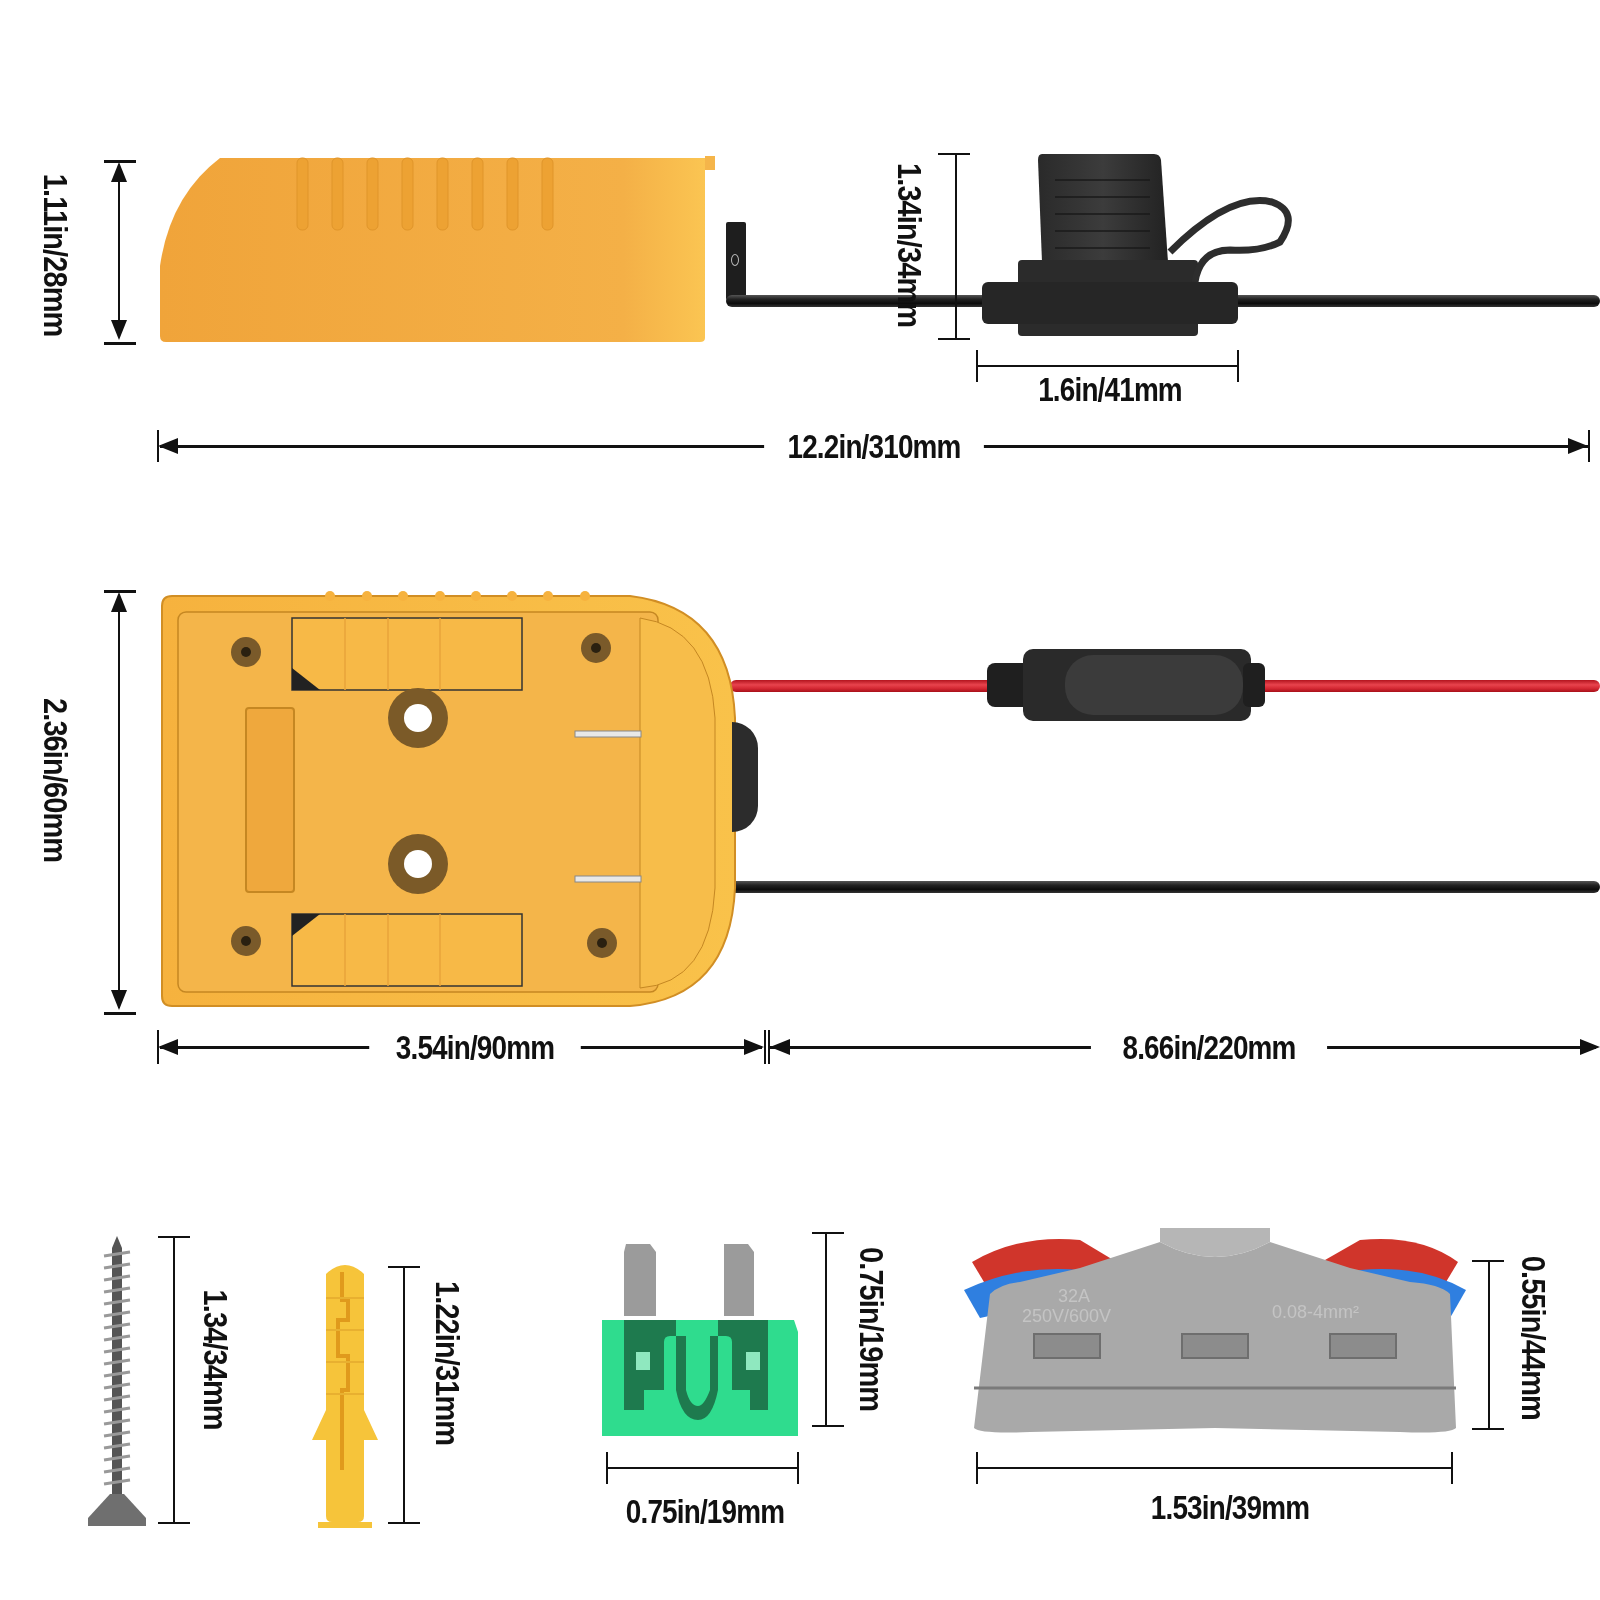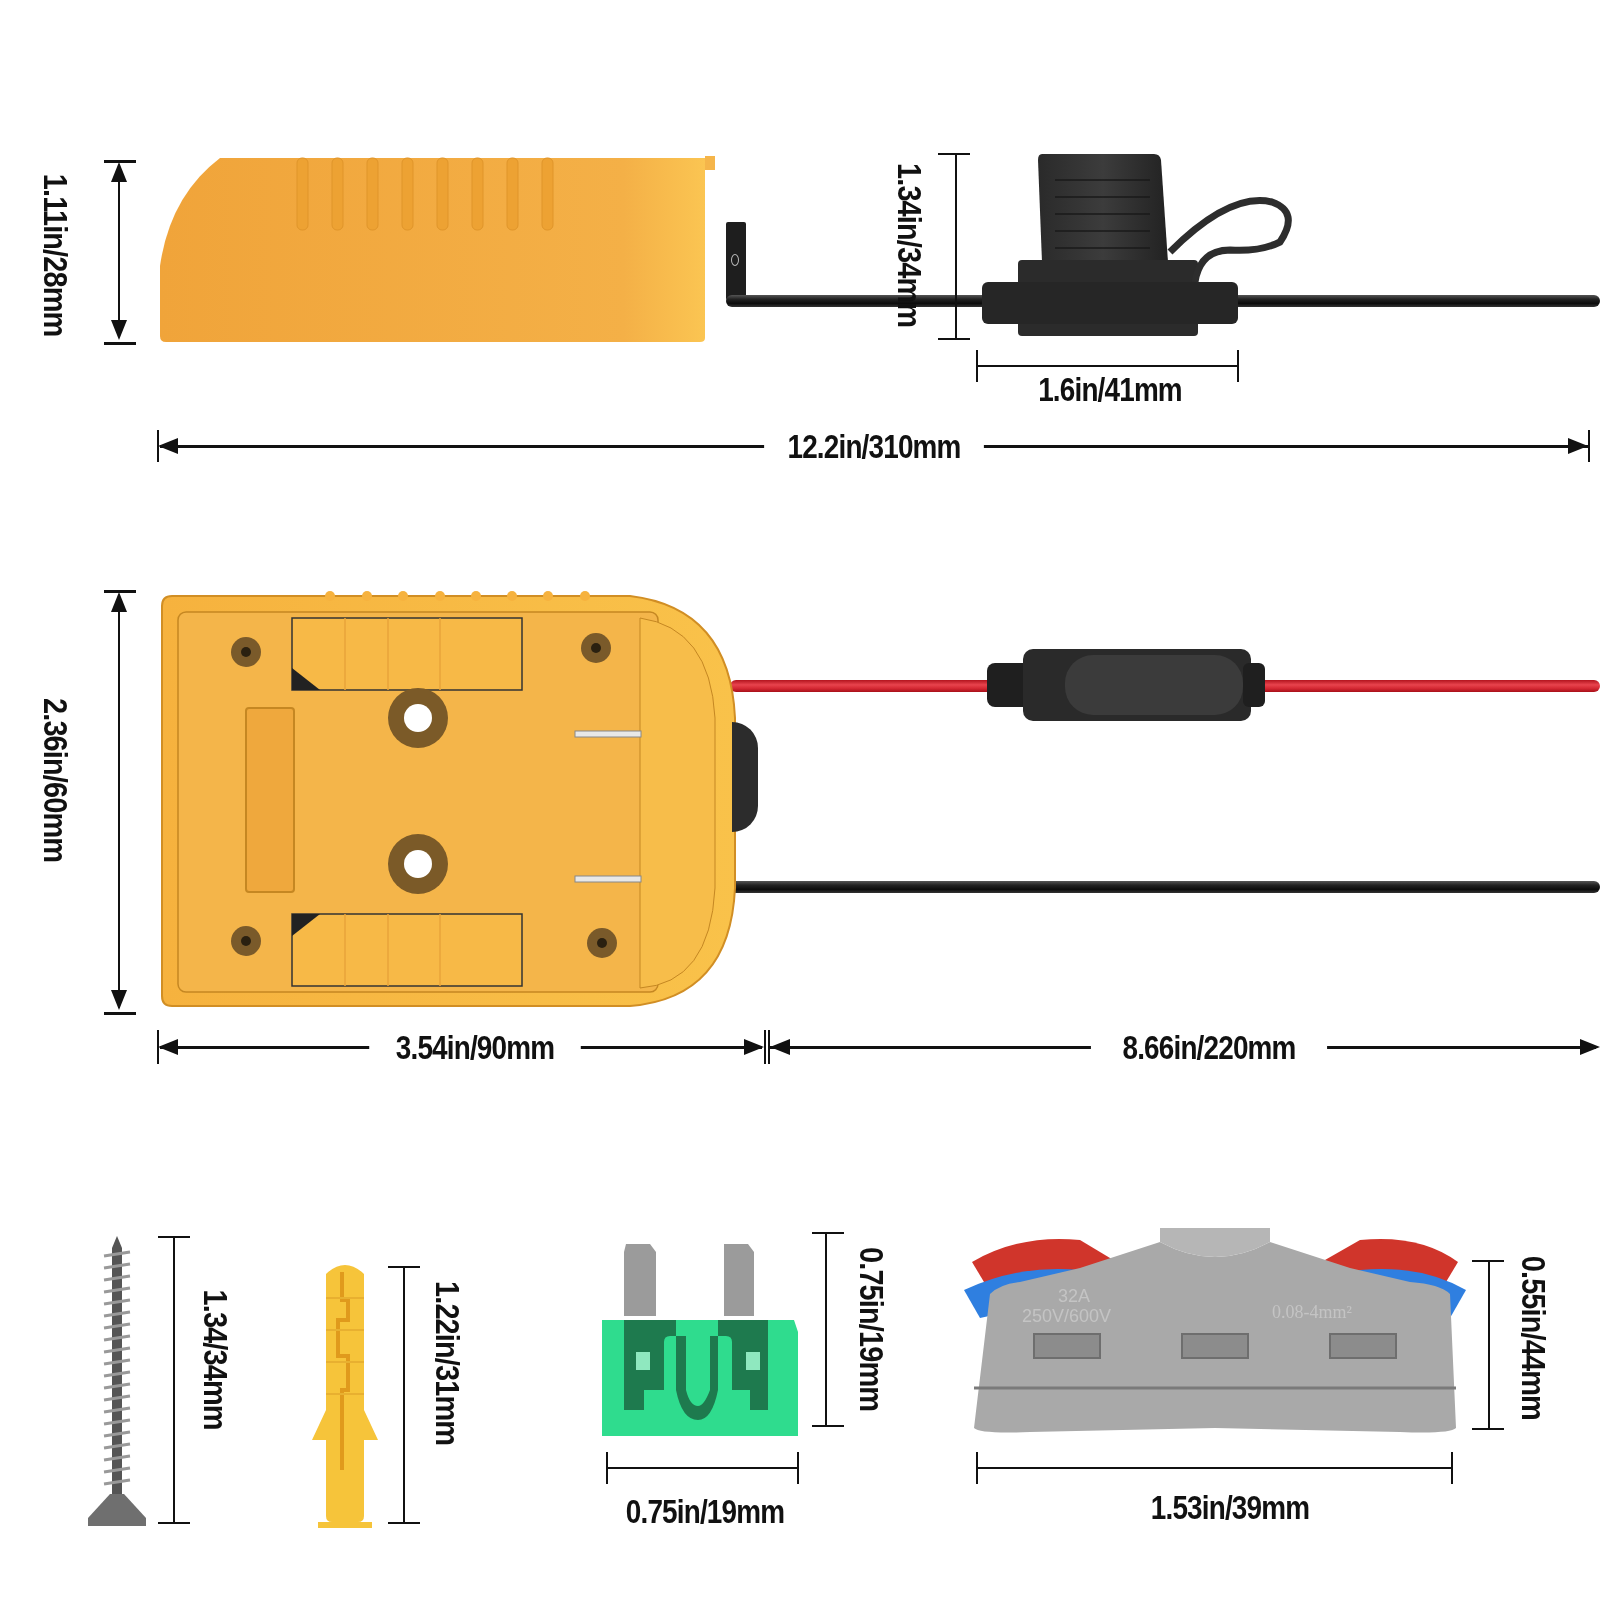--- a/index.html
+++ b/index.html
@@ -284,21 +284,21 @@
       <path d="M30 66 Q40 56 60 54 L120 40 L200 14 Q255 44 310 14 L390 40 L450 54 Q480 56 490 66 L496 200 Q490 206 440 204 L255 200 L70 204 Q20 206 14 200 Z" fill="#A9A9A9"></path>
       <path d="M200 14 Q255 44 310 14 L310 0 L200 0 Z" fill="#B6B6B6"></path>
       <line x1="14" y1="160" x2="496" y2="160" stroke="#7a7a7a" stroke-width="3"></line>
 
       <rect x="74" y="106" width="66" height="24" fill="#8c8c8c" stroke="#6e6e6e" stroke-width="2"></rect>
       <rect x="222" y="106" width="66" height="24" fill="#8c8c8c" stroke="#6e6e6e" stroke-width="2"></rect>
       <rect x="370" y="106" width="66" height="24" fill="#8c8c8c" stroke="#6e6e6e" stroke-width="2"></rect>
     </svg>
     <div class="abs" style="left:98px;top:58px;color:#c4c4c4;font-size:18px;font-family:'Liberation Sans',sans-serif;">32A</div>
     <div class="abs" style="left:62px;top:78px;color:#c4c4c4;font-size:18px;font-family:'Liberation Sans',sans-serif;">250V/600V</div>
-    <div class="abs" style="left:312px;top:74px;color:#c4c4c4;font-size:18px;font-family:Liberation Serif, serif;">0.08-4mm²</div>
+    <div class="abs" style="left:312px;top:74px;color:#c4c4c4;font-size:18px;font-family:Liberation Sans, sans-serif;">0.08-4mm²</div>
   </div>
   <div class="tick-h" style="left:1472px;top:1260px;width:32px;height:2px;"></div>
   <div class="tick-h" style="left:1472px;top:1428px;width:32px;height:2px;"></div>
   <div class="line-v" style="left:1488px;top:1260px;height:170px;width:2px;"></div>
   <div class="dim-v" style="left:1514px;top:1240px;height:210px;">0.55in/44mm</div>
 
   <div class="tick-v" style="left:976px;top:1452px;height:32px;"></div>
   <div class="tick-v" style="left:1451px;top:1452px;height:32px;"></div>
   <div class="line-h" style="left:977px;top:1467px;width:475px;height:2px;"></div>
   <div class="dim abs" style="left:1100px;top:1488px;width:260px;text-align:center;">1.53in/39mm</div>

